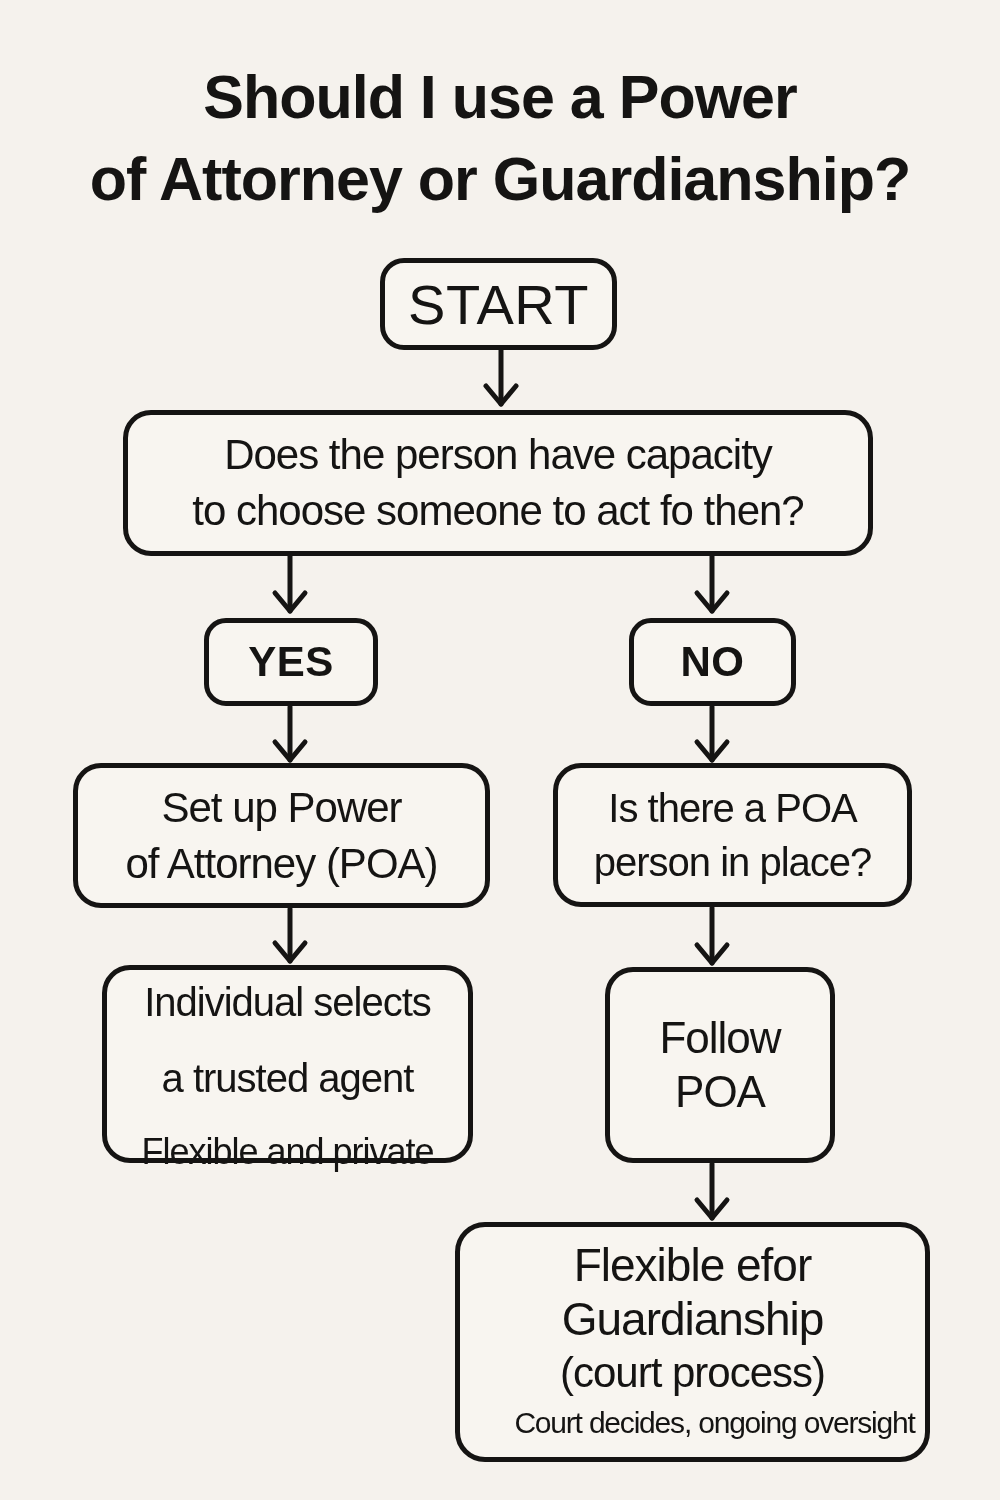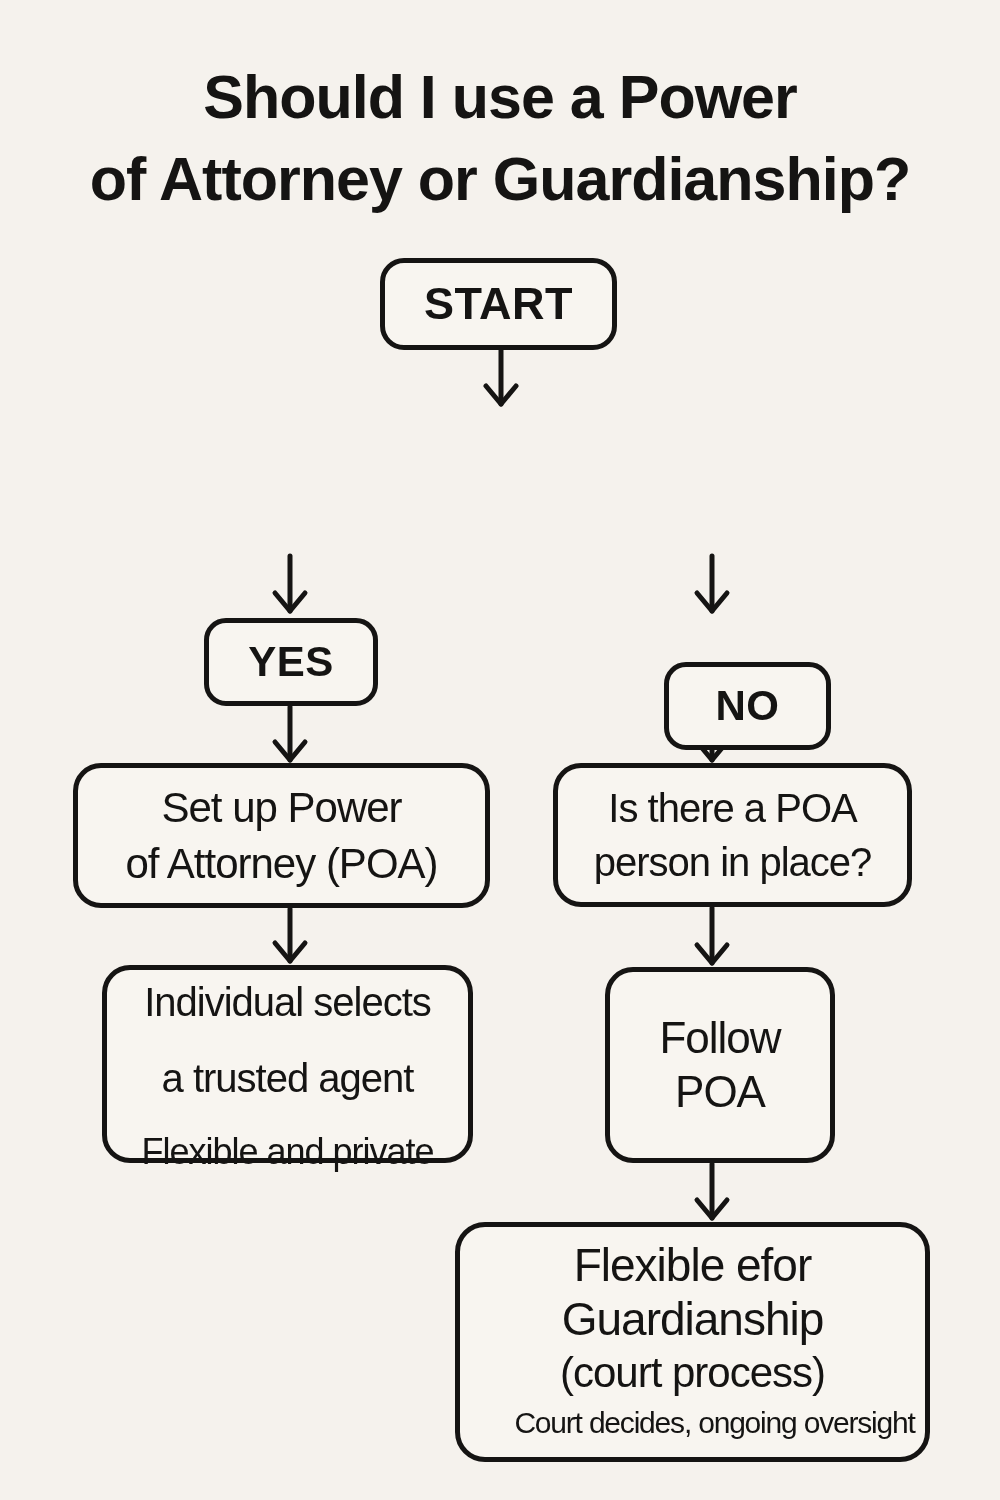--- a/index.html
+++ b/index.html
@@ -54,27 +54,27 @@
     flex-direction: column;
     align-items: center;
     justify-content: center;
     text-align: center;
     color: var(--ink);
     letter-spacing: -1px;
   }
   .node .line { display: block; white-space: nowrap; }
 
   .node-start   { left: 380px; top: 258px;  width: 237px; height: 92px;  border-radius: 24px; }
-  .node-start .line { font-size: 45px; font-weight: 700; letter-spacing: 0.5px; }
+  .node-start .line { font-size: 56px; font-weight: 400; letter-spacing: 0.5px; }
 
   .node-question { left: 123px; top: 410px;  width: 750px; height: 146px; }
   .node-question .line { font-size: 42px; line-height: 56px; }
 
   .node-yes     { left: 204px; top: 618px;  width: 174px; height: 88px;  border-radius: 22px; }
-  .node-no      { left: 664px; top: 618px;  width: 167px; height: 88px;  border-radius: 22px; margin-top: 44px; }
+  .node-no      { left: 629px; top: 618px;  width: 167px; height: 88px;  border-radius: 22px; }
   .node-yes .line, .node-no .line { font-size: 42px; font-weight: 700; letter-spacing: 0.5px; }
 
   .node-setup   { left: 73px;  top: 763px;  width: 417px; height: 145px; }
   .node-setup .line { font-size: 42px; line-height: 56px; }
 
   .node-poaq    { left: 553px; top: 763px;  width: 359px; height: 144px; }
   .node-poaq .line { font-size: 40px; line-height: 54px; }
 
   .node-individual { left: 102px; top: 965px; width: 371px; height: 198px; }
   .node-individual .line  { font-size: 40px; line-height: 52px; margin-top: 24px; }
@@ -131,20 +131,24 @@
     <g>
       <line x1="712" y1="1164" x2="712" y2="1218"></line>
       <polyline points="697,1200 712,1218 727,1200"></polyline>
     </g>
   </svg>
 
   <div class="node node-start">
     <span class="line">START</span>
   </div>
 
+  <div class="node node-question">
+    <span class="line">Does the person have capacity</span>
+    <span class="line">to choose someone to act fo then?</span>
+  </div>
 
   <div class="node node-yes">
     <span class="line">YES</span>
   </div>
 
   <div class="node node-no">
     <span class="line">NO</span>
   </div>
 
   <div class="node node-setup">

